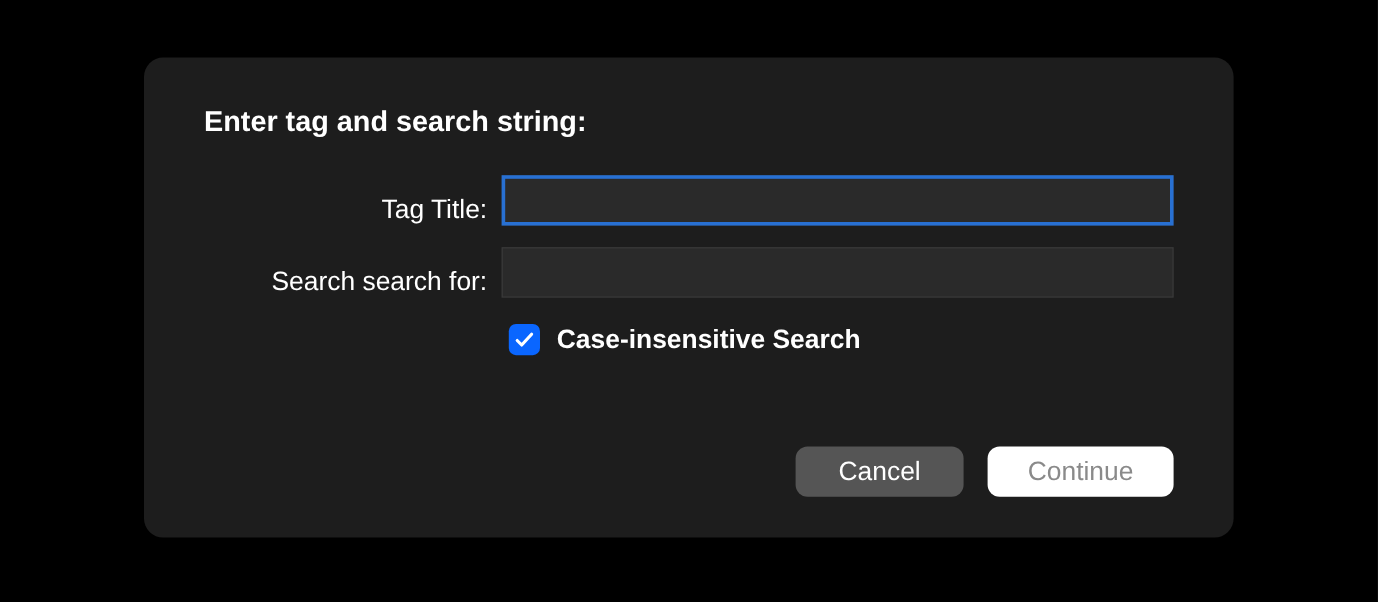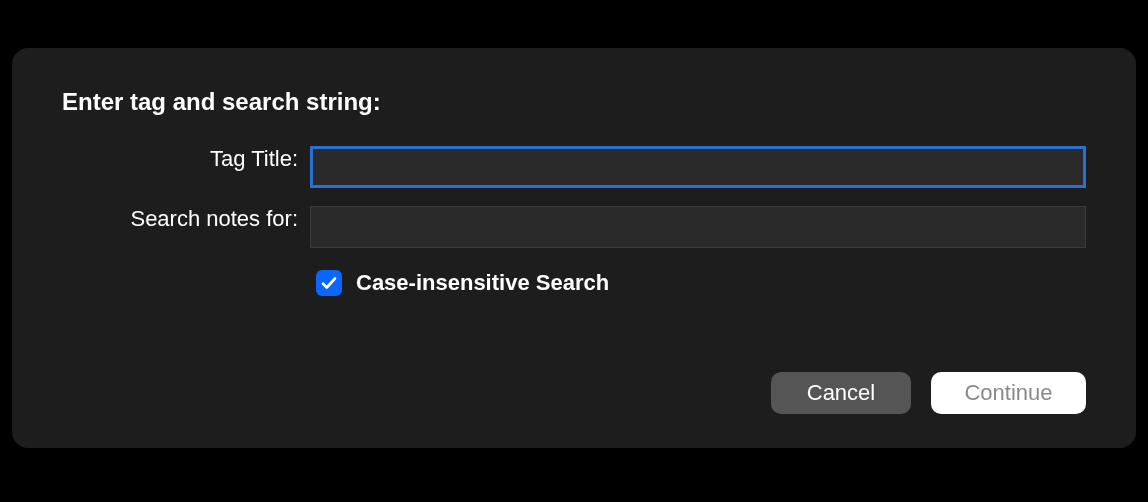--- a/index.html
+++ b/index.html
@@ -13,39 +13,39 @@
       height: 502px;
       background: #000000;
       font-family: -apple-system, BlinkMacSystemFont, "Segoe UI", "Helvetica Neue", Arial, sans-serif;
       display: flex;
       align-items: flex-start;
       justify-content: center;
       padding-top: 48px;
     }
 
     .dialog {
-      width: 1124px;
+      width: 908px;
       height: 400px;
       background: #1d1d1d;
       border-radius: 16px;
       padding: 40px 50px 34px 50px;
       position: relative;
       box-shadow: 0 10px 40px rgba(0,0,0,0.6);
     }
 
     .dialog-heading {
       font-size: 24px;
       font-weight: 700;
       color: #ffffff;
       margin-bottom: 30px;
     }
 
     .form-row {
       display: flex;
-      align-items: flex-start;
+      align-items: flex-end;
       margin-bottom: 18px;
     }
 
     .form-label {
       width: 248px;
       text-align: right;
       font-size: 22px;
       color: #ffffff;
       padding-right: 12px;
     }
@@ -145,21 +145,21 @@
   <div class="dialog-heading">Enter tag and search string:</div>
 
   <div class="form-row">
     <div class="form-label">Tag Title:</div>
     <div class="input-wrap">
       <input type="text" class="form-input focused" value="" style="">
     </div>
   </div>
 
   <div class="form-row">
-    <div class="form-label">Search notes for:</div>
+    <div class="form-label">Search search for:</div>
     <input type="text" class="form-input" value="" style="">
   </div>
 
   <div class="checkbox-row">
     <div class="checkbox-box">
       <svg viewBox="0 0 24 24" fill="none" stroke="#ffffff" stroke-width="3.5" stroke-linecap="round" stroke-linejoin="round">
         <polyline points="4,13 9,18 20,6"></polyline>
       </svg>
     </div>
     <div class="checkbox-label">Case-insensitive Search</div>

